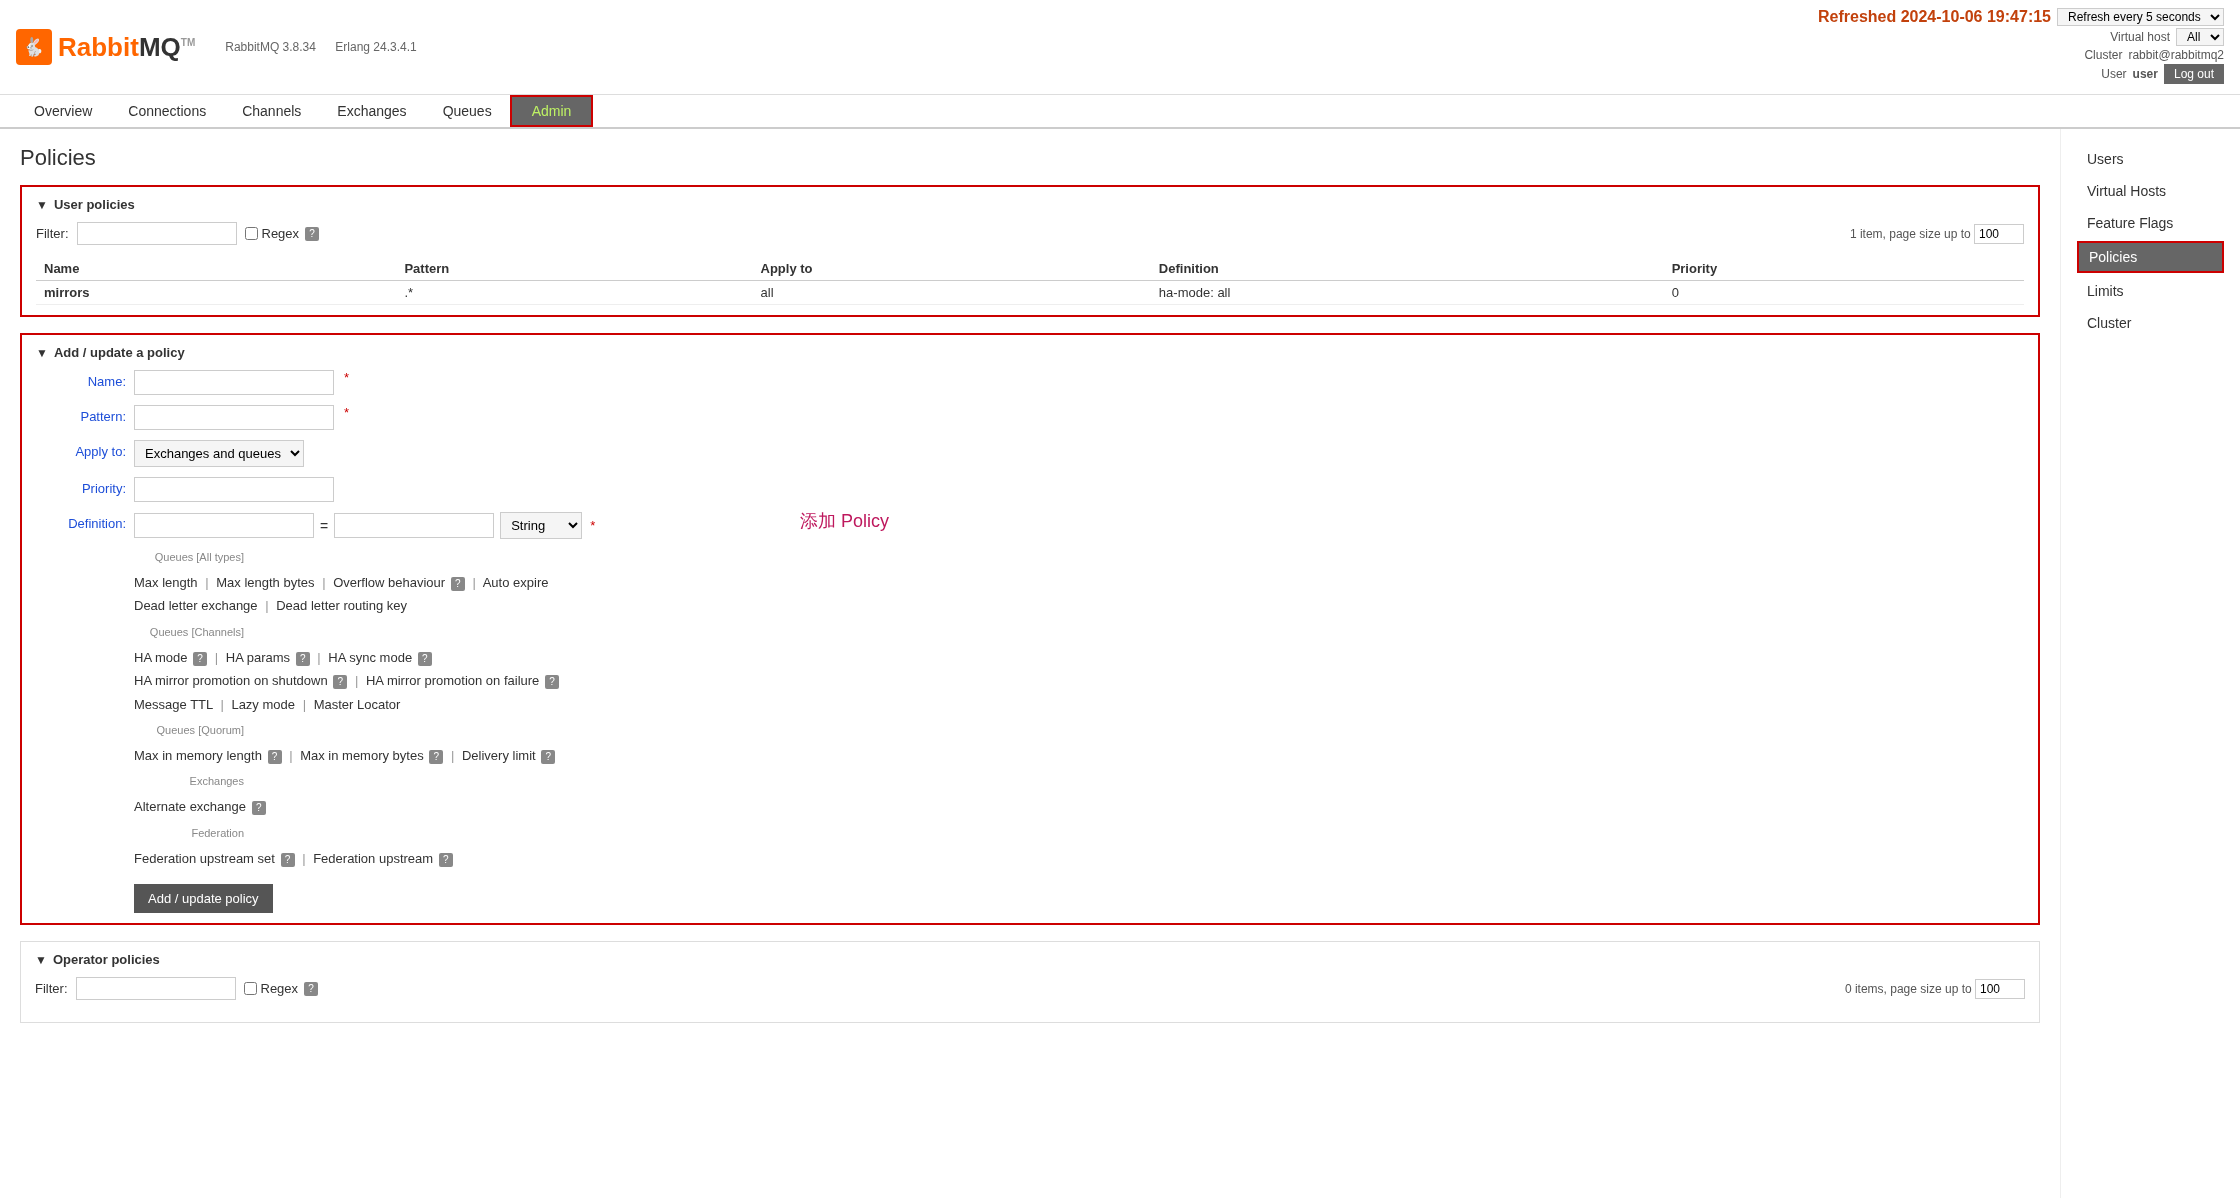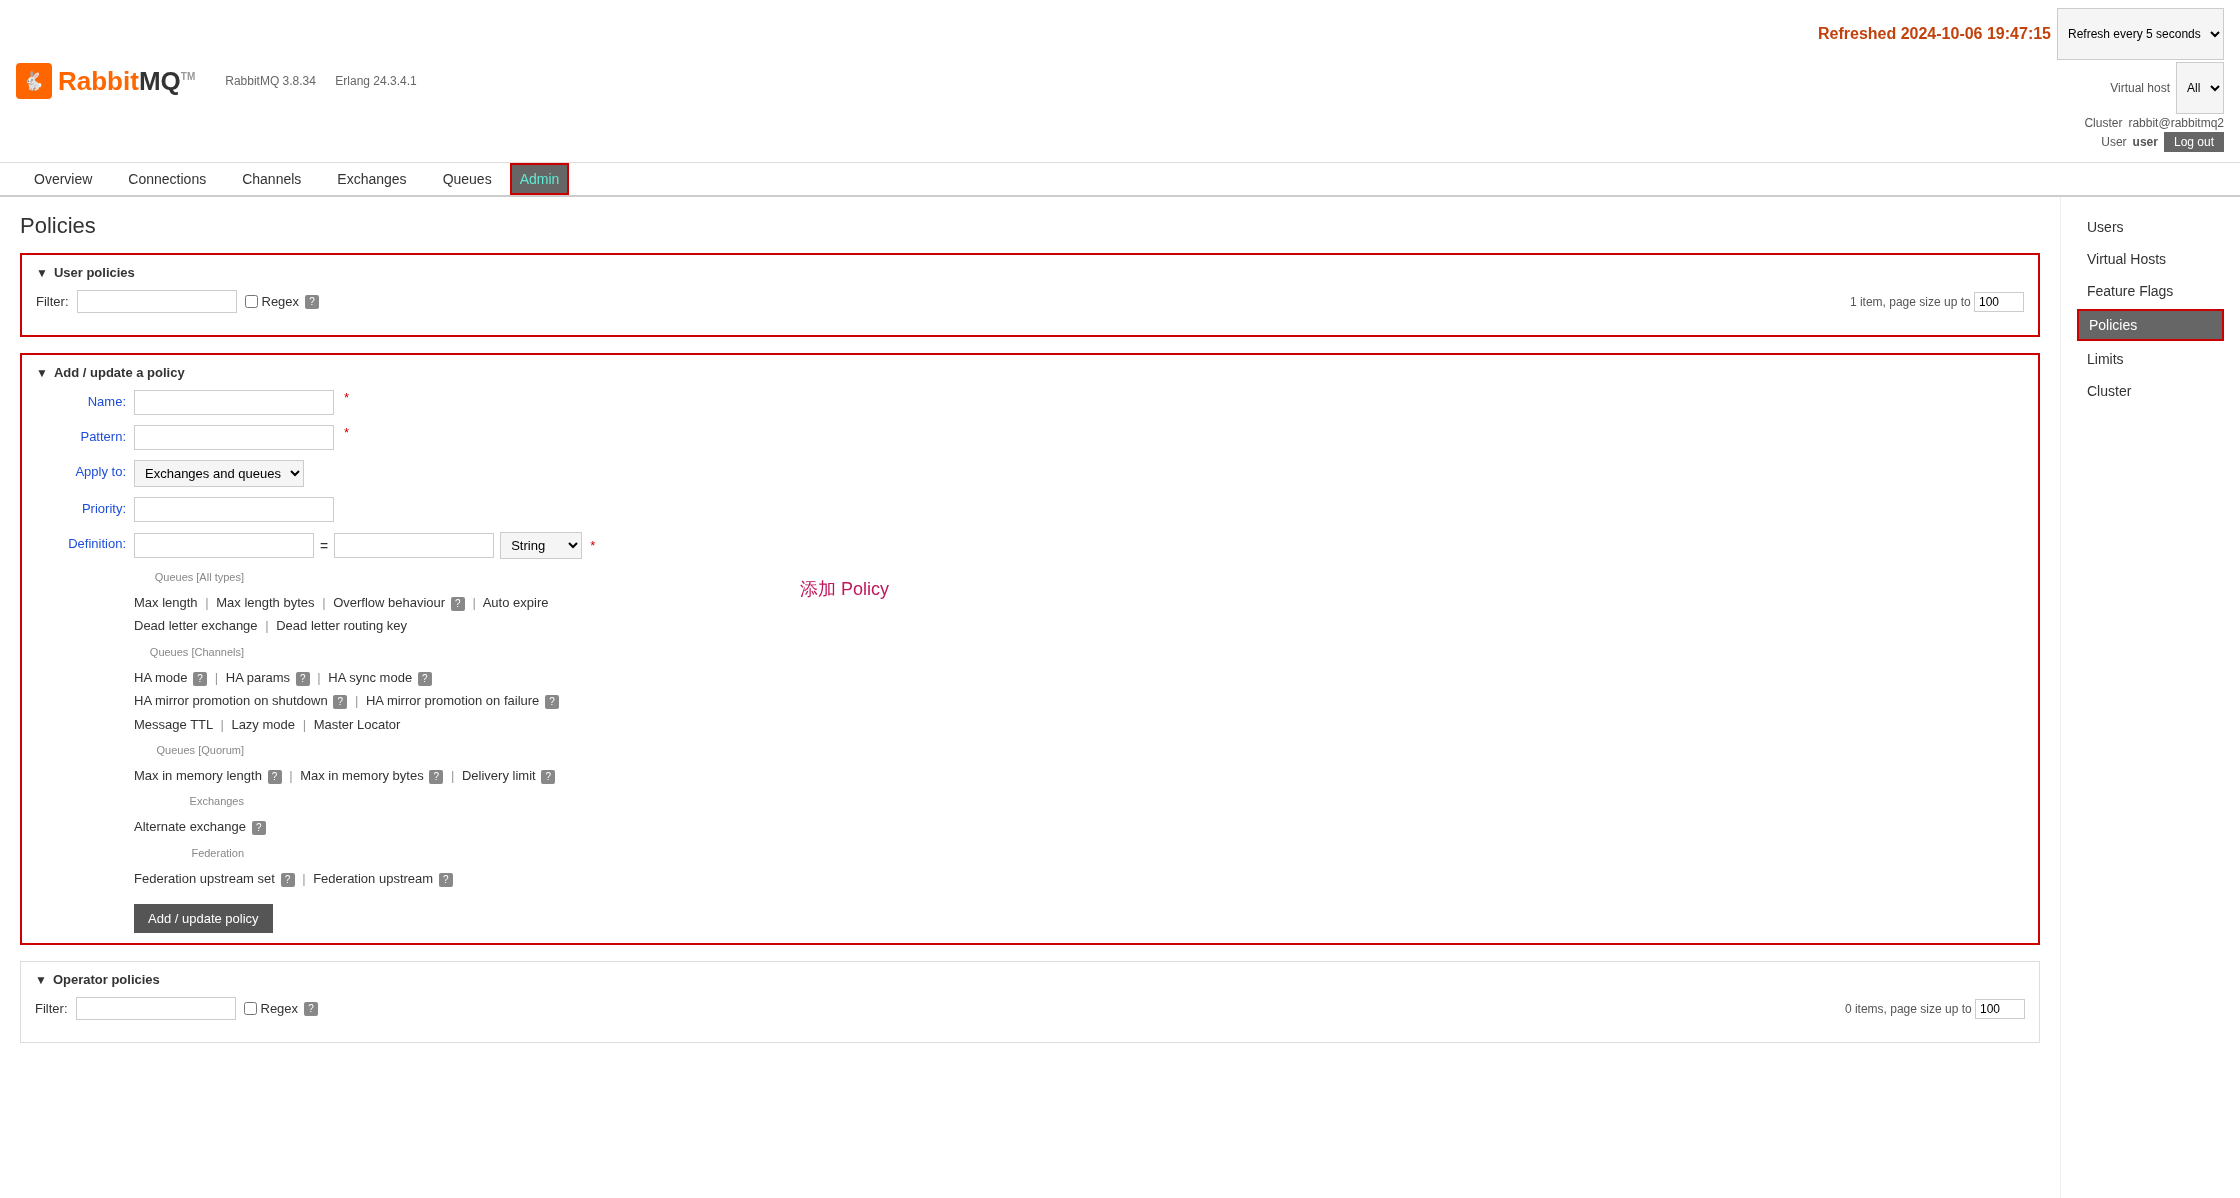--- a/index.html
+++ b/index.html
@@ -37,21 +37,21 @@
       color: #333;
     }
     .logo-text span { color: #f60; }
     .logo-tm { font-size: 10px; vertical-align: super; color: #999; }
     .version-info { color: #666; font-size: 12px; margin-right: auto; }
     .version-info span { margin-right: 16px; }
     .top-right { text-align: right; font-size: 12px; color: #555; }
     .top-right-row { display: flex; align-items: center; justify-content: flex-end; margin-bottom: 2px; gap: 6px; }
     .refresh-select {
       border: 1px solid #ccc;
-      padding: 17px 6px;
+      padding: 0 6px;
       font-size: 12px;
       background: #f5f5f5;
     }
     .log-out-btn {
       background: #666;
       color: #fff;
       border: none;
       padding: 3px 10px;
       cursor: pointer;
       font-size: 12px;
@@ -69,23 +69,23 @@
       padding: 8px 18px;
       cursor: pointer;
       font-size: 14px;
       color: #333;
       text-decoration: none;
       border: none;
       background: none;
     }
     .nav-item.active {
       background: #666;
-      color: #5eead4;
+      color: #bef264;
       border: 2px solid #c00;
-      padding: 6px 8px;
+      padding: 6px 20px;
     }
 
     
     .main-layout {
       display: flex;
       min-height: calc(100vh - 110px);
     }
     .content-area {
       flex: 1;
       padding: 16px 20px;
@@ -320,20 +320,40 @@
           <input type="checkbox" style="">
           <label>Regex</label>
           <span class="help-btn">?</span>
         </div>
         <div class="page-size-info">
           <span>1 item, page size up to</span>
           <input type="text" class="page-size-input" value="100" style="">
         </div>
       </div>
 
+      <table class="policy-table">
+        <thead>
+          <tr>
+            <th>Name</th>
+            <th>Pattern</th>
+            <th>Apply to</th>
+            <th>Definition</th>
+            <th>Priority</th>
+          </tr>
+        </thead>
+        <tbody>
+          <tr class="table-row">
+            <td class="policy-name">mirrors</td>
+            <td>.*</td>
+            <td>all</td>
+            <td>ha-mode: all</td>
+            <td>0</td>
+          </tr>
+        </tbody>
+      </table>
     </div>
 
     <div class="section">
       <div class="section-header">
         <span class="arrow">▼</span>
         <span>Add / update a policy</span>
       </div>
 
       
       <div class="form-row">

